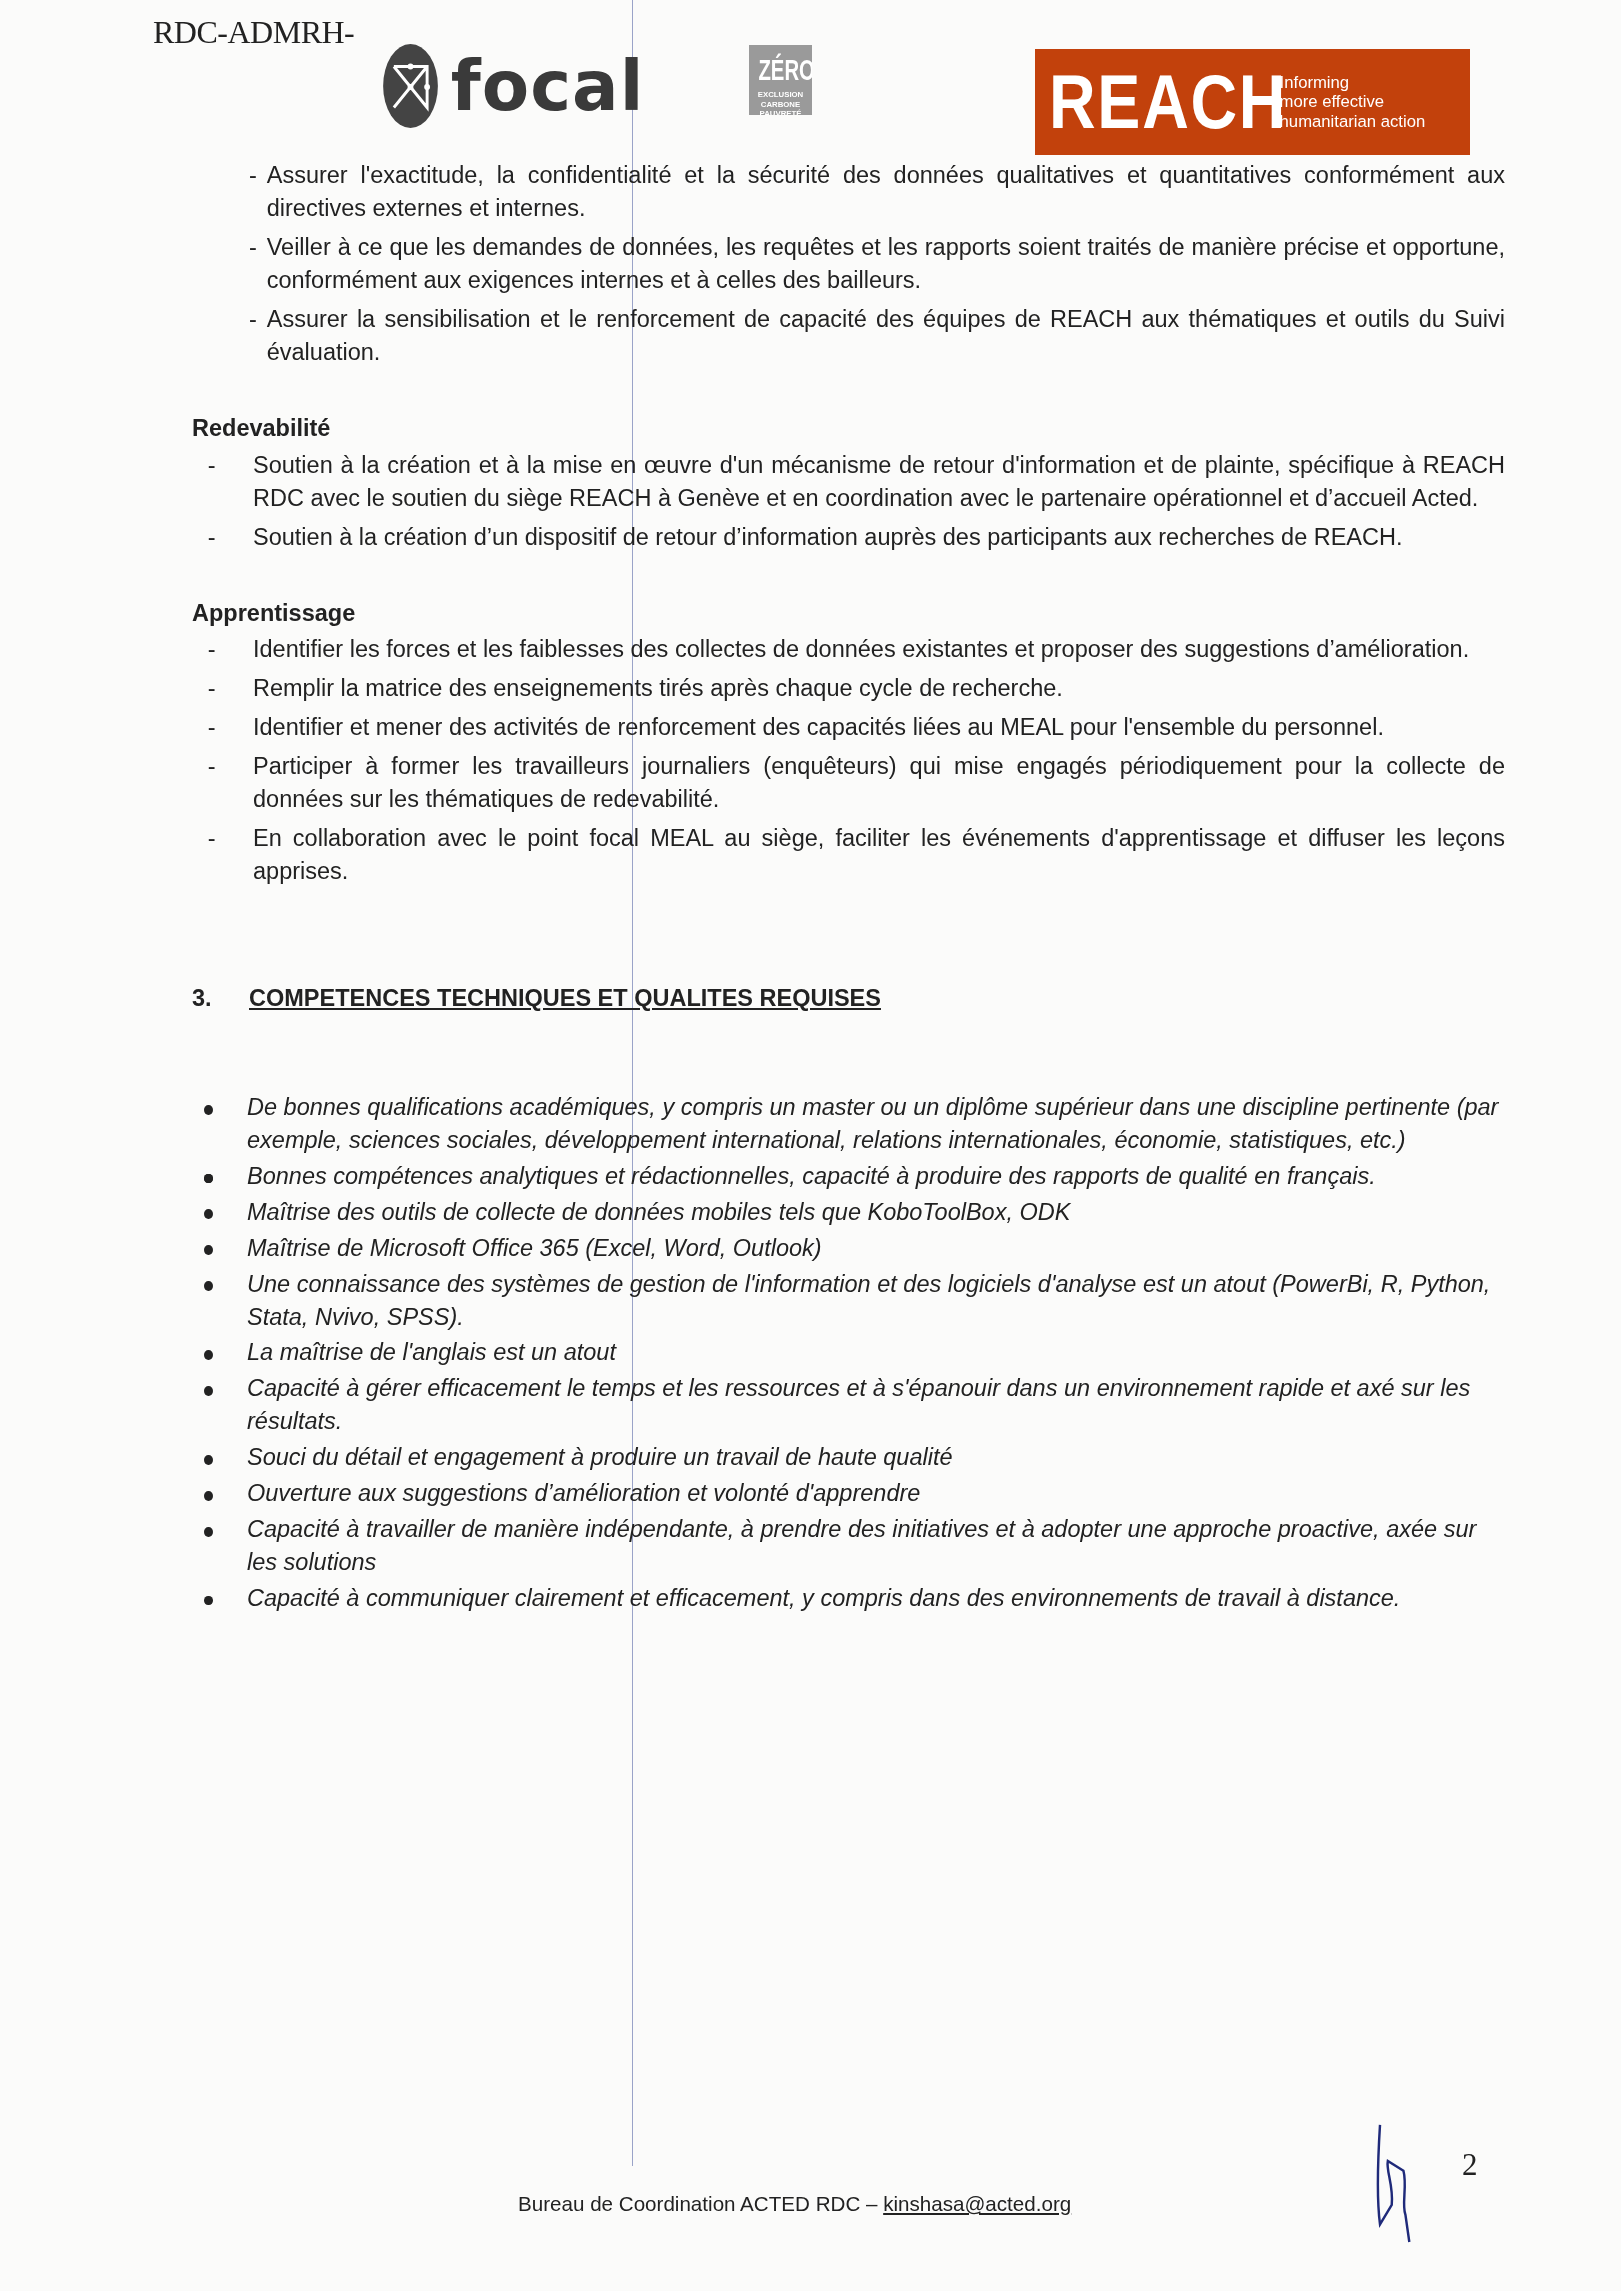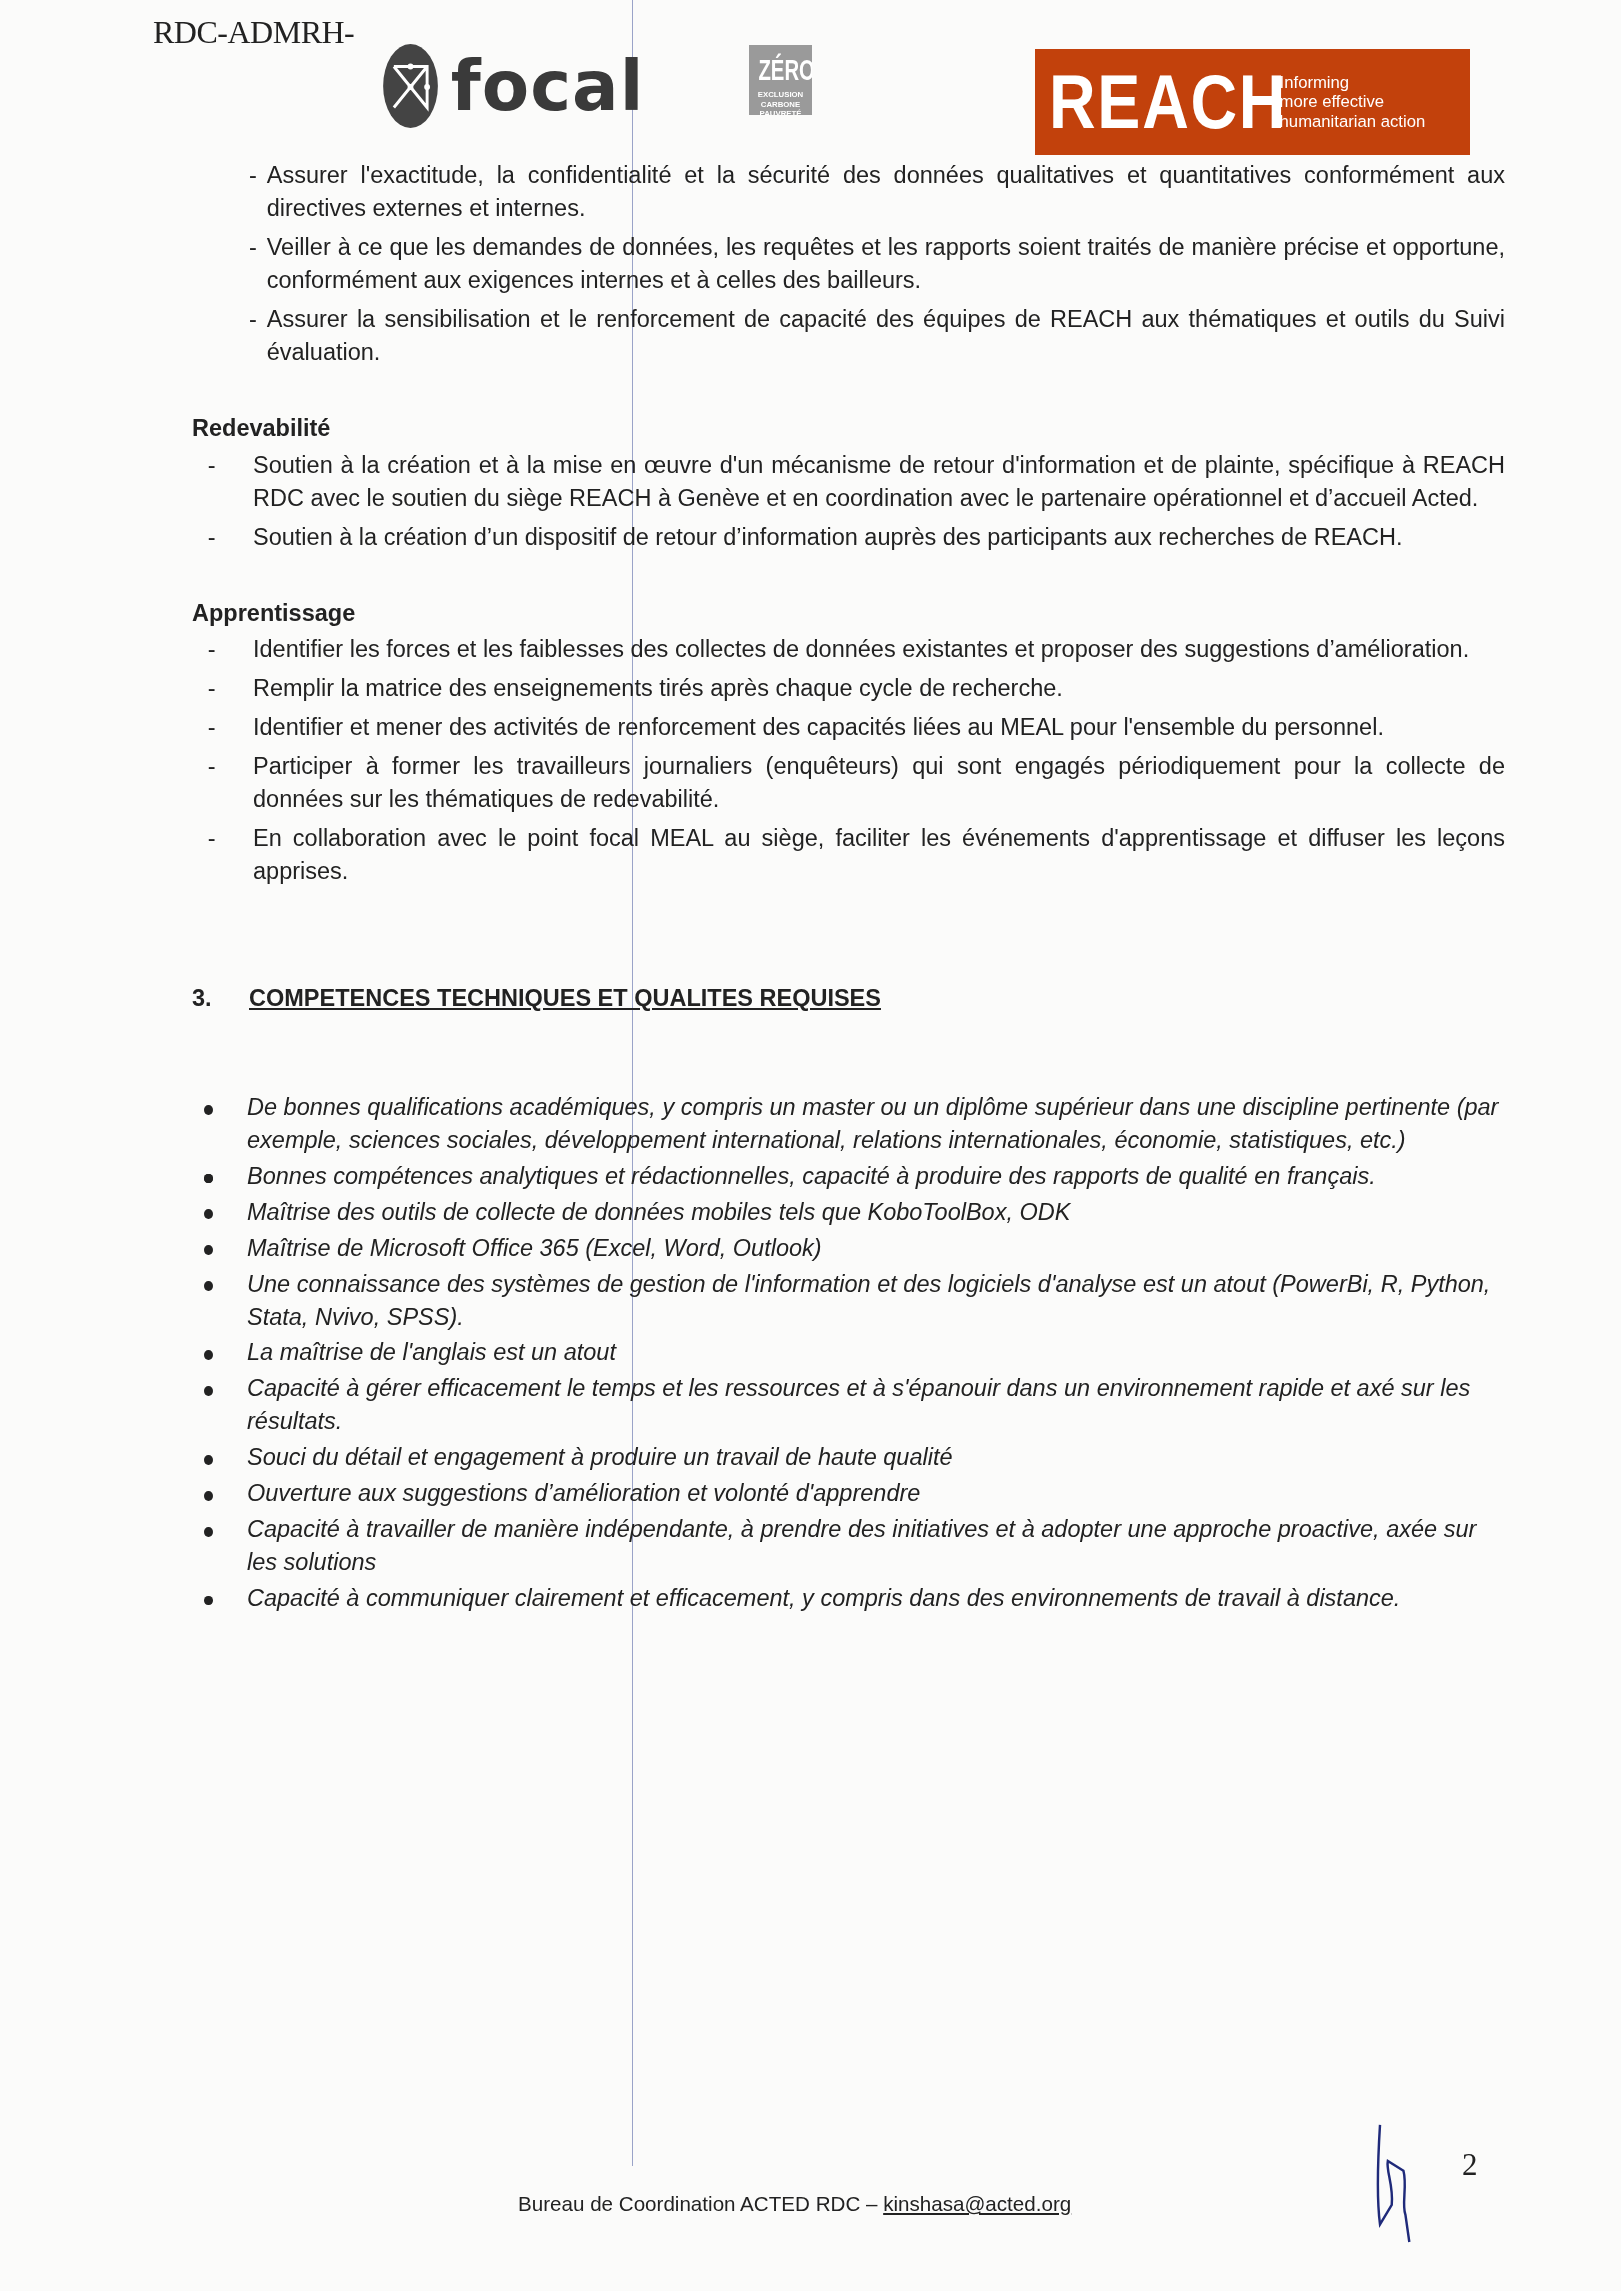--- a/index.html
+++ b/index.html
@@ -141,21 +141,21 @@
       <li><span class="mark">-</span><span>Soutien à la création d’un dispositif de retour d’information auprès des participants aux recherches de REACH.</span></li>
     </ul>
   </div>
 
   <div class="section">
     <div class="subhead">Apprentissage</div>
     <ul class="dash-list">
       <li><span class="mark">-</span><span>Identifier les forces et les faiblesses des collectes de données existantes et proposer des suggestions d’amélioration.</span></li>
       <li><span class="mark">-</span><span>Remplir la matrice des enseignements tirés après chaque cycle de recherche.</span></li>
       <li><span class="mark">-</span><span>Identifier et mener des activités de renforcement des capacités liées au MEAL pour l'ensemble du personnel.</span></li>
-      <li><span class="mark">-</span><span>Participer à former les travailleurs journaliers (enquêteurs) qui sont engagés périodiquement pour la collecte de données sur les thématiques de redevabilité.</span></li>
+      <li><span class="mark">-</span><span>Participer à former les travailleurs journaliers (enquêteurs) qui mise engagés périodiquement pour la collecte de données sur les thématiques de redevabilité.</span></li>
       <li><span class="mark">-</span><span>En collaboration avec le point focal MEAL au siège, faciliter les événements d'apprentissage et diffuser les leçons apprises.</span></li>
     </ul>
   </div>
 
   <div class="sec-title">
     <span class="sec-num">3.</span>
     <span class="sec-text">COMPETENCES TECHNIQUES ET QUALITES REQUISES</span>
   </div>
 
   <ul class="bullet-list">

